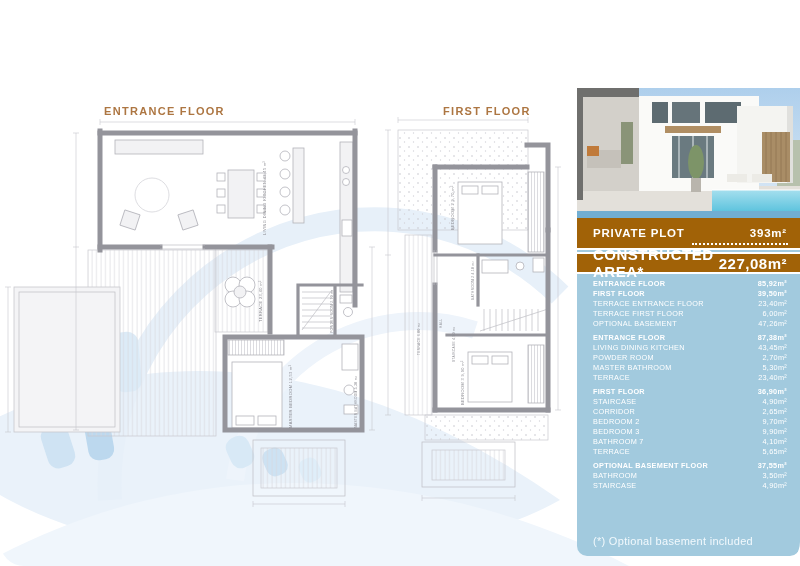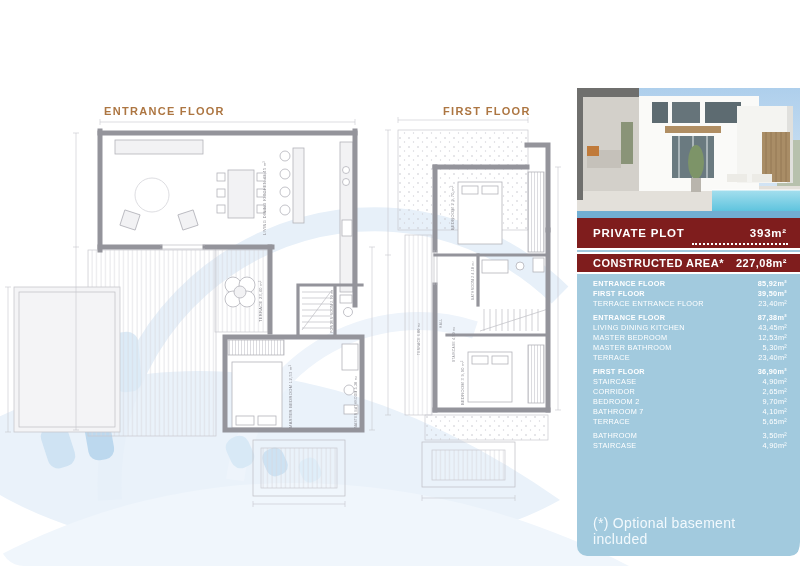--- a/index.html
+++ b/index.html
@@ -22,33 +22,33 @@
   .ff{stroke:#b3b3ba;stroke-width:0.8;fill:#f2f2f4;}
   .d{stroke:#c6c6cc;stroke-width:0.6;fill:none;}
   .lbl{fill:#8b8b92;font-size:4px;letter-spacing:0.35px;font-family:"Liberation Sans",sans-serif;}
   .lbl-s{font-size:3.2px;}
 
   
   .photo{position:absolute;left:577px;top:88px;width:223px;height:123px;z-index:2;overflow:hidden;}
   .panel{position:absolute;left:577px;top:211px;width:223px;height:345px;z-index:2;
          background:#a2cade;border-radius:0 0 10px 10px;border-top:7px solid #71aed2;
          box-sizing:border-box;color:#fff;display:flex;flex-direction:column;overflow:hidden;}
-  .band{background:#7f1d1d;display:flex;justify-content:space-between;align-items:center;
+  .band{background:#a16207;display:flex;justify-content:space-between;align-items:center;
         padding:0 13px 0 16px;border-top:2px solid #fff;border-bottom:2px solid #fff;}
   .private-band{height:30px;position:relative;border-top:none;font-size:11.5px;font-weight:bold;
         letter-spacing:0.8px;}
   .private-band .dotted{position:absolute;right:12px;bottom:3px;width:96px;
         border-bottom:2px dotted #fff;}
-  .section-band{height:18px;font-size:11px;font-weight:bold;letter-spacing:0.5px;margin-top:4px;}
+  .section-band{height:18px;font-size:15px;font-weight:bold;letter-spacing:0.5px;margin-top:4px;}
   .section-band:first-child{margin-top:0;}
   .group{margin:4px 0 2px 0;}
   .row{display:flex;justify-content:space-between;align-items:center;height:10px;
        padding:0 13px 0 16px;font-size:7.3px;letter-spacing:0.3px;}
   .row.bold{font-weight:bold;}
-  .footnote{margin-top:auto;padding:5px 16px 9px 16px;font-size:14px;color:#f2f9fd;
+  .footnote{margin-top:auto;padding:5px 16px 9px 16px;font-size:11px;color:#f2f9fd;
             letter-spacing:0.3px;}
   #table-body{padding-top:2px;}
 </style>
 </head>
 <body>
 <div class="page">
 
 <svg class="wm" viewBox="0 0 800 566" aria-hidden="true">
   <defs>
     <pattern id="hatchV" width="4.5" height="6" patternUnits="userSpaceOnUse">
@@ -265,33 +265,41 @@
             <span>85,92m²</span>
           </div>
           <div class="row bold">
             <span>FIRST FLOOR</span>
             <span>39,50m²</span>
           </div>
           <div class="row">
             <span>TERRACE ENTRANCE FLOOR</span>
             <span>23,40m²</span>
           </div>
+          <div class="row">
+            <span>TERRACE FIRST FLOOR</span>
+            <span>6,00m²</span>
+          </div>
+          <div class="row">
+            <span>OPTIONAL BASEMENT</span>
+            <span>47,26m²</span>
+          </div>
         </div>
         <div class="group">
           <div class="row bold">
             <span>ENTRANCE FLOOR</span>
             <span>87,38m²</span>
           </div>
           <div class="row">
             <span>LIVING DINING KITCHEN</span>
             <span>43,45m²</span>
           </div>
           <div class="row">
-            <span>MASTER BEDROOM</span>
-            <span>12,53m²</span>
+            <span>POWDER ROOM</span>
+            <span>2,70m²</span>
           </div>
           <div class="row">
             <span>MASTER BATHROOM</span>
             <span>5,30m²</span>
           </div>
           <div class="row">
             <span>TERRACE</span>
             <span>23,40m²</span>
           </div>
         </div>
@@ -306,29 +314,37 @@
           </div>
           <div class="row">
             <span>CORRIDOR</span>
             <span>2,65m²</span>
           </div>
           <div class="row">
             <span>BEDROOM 2</span>
             <span>9,70m²</span>
           </div>
           <div class="row">
+            <span>BEDROOM 3</span>
+            <span>9,90m²</span>
+          </div>
+          <div class="row">
             <span>BATHROOM 7</span>
             <span>4,10m²</span>
           </div>
           <div class="row">
             <span>TERRACE</span>
             <span>5,65m²</span>
           </div>
         </div>
         <div class="group">
+          <div class="row bold">
+            <span>OPTIONAL BASEMENT FLOOR</span>
+            <span>37,55m²</span>
+          </div>
           <div class="row">
             <span>BATHROOM</span>
             <span>3,50m²</span>
           </div>
           <div class="row">
             <span>STAIRCASE</span>
             <span>4,90m²</span>
           </div>
         </div>
       </div>

